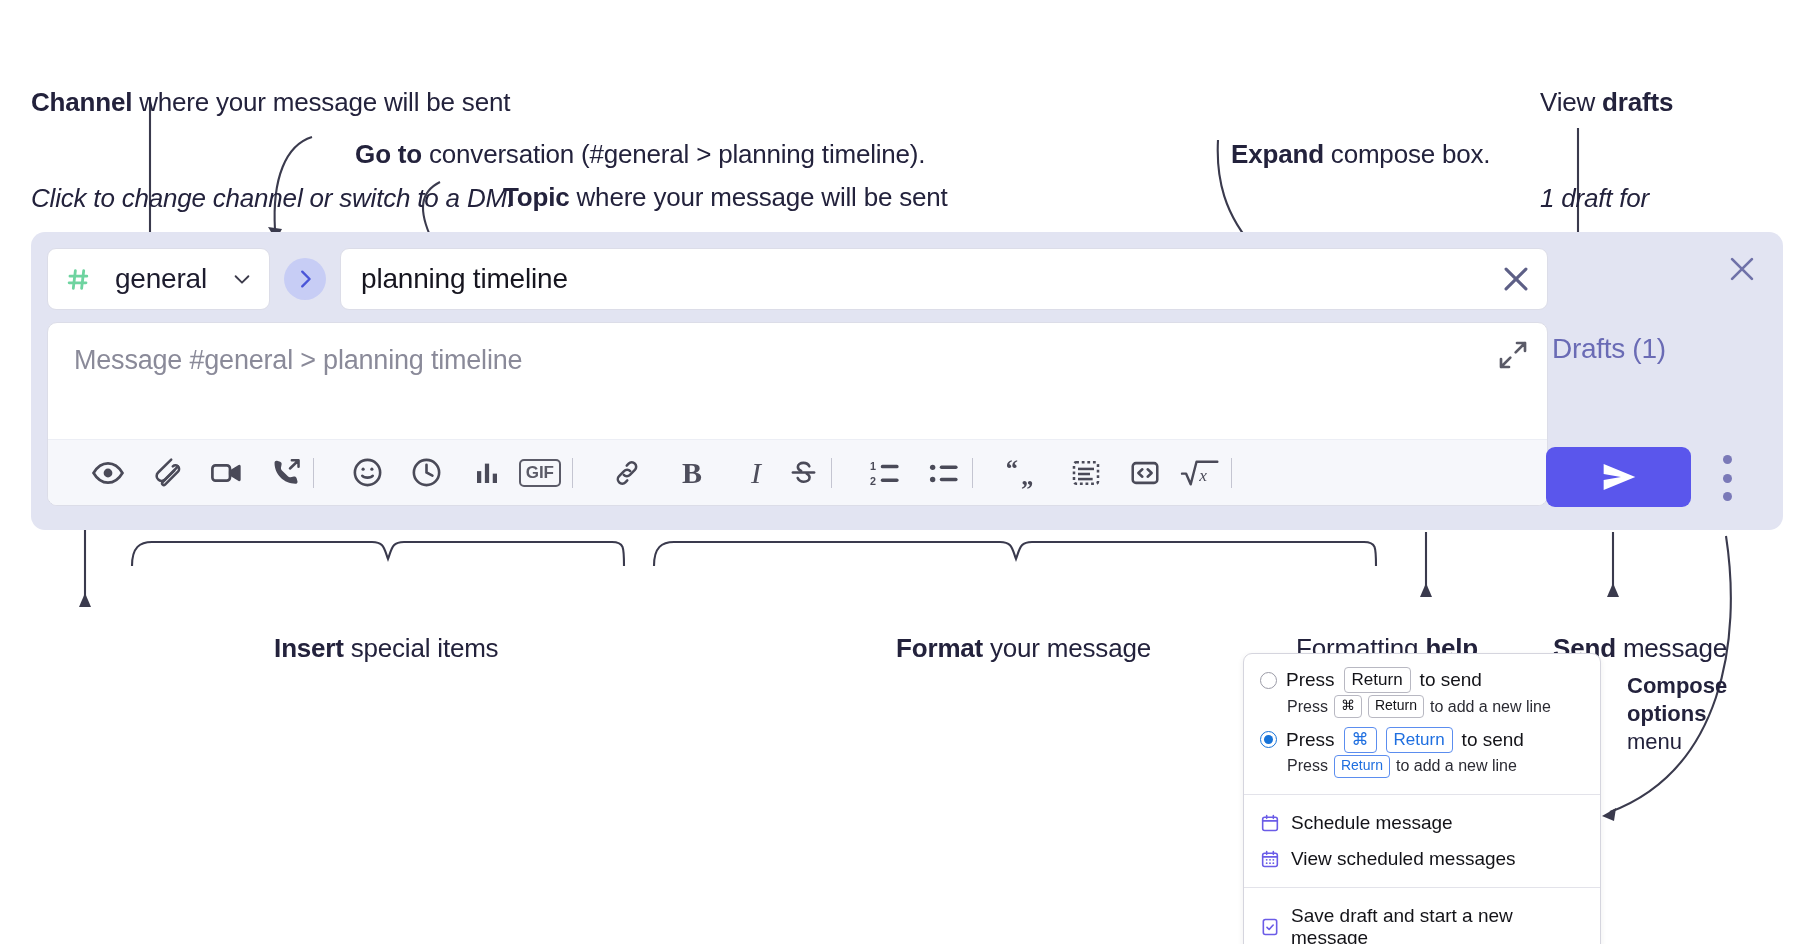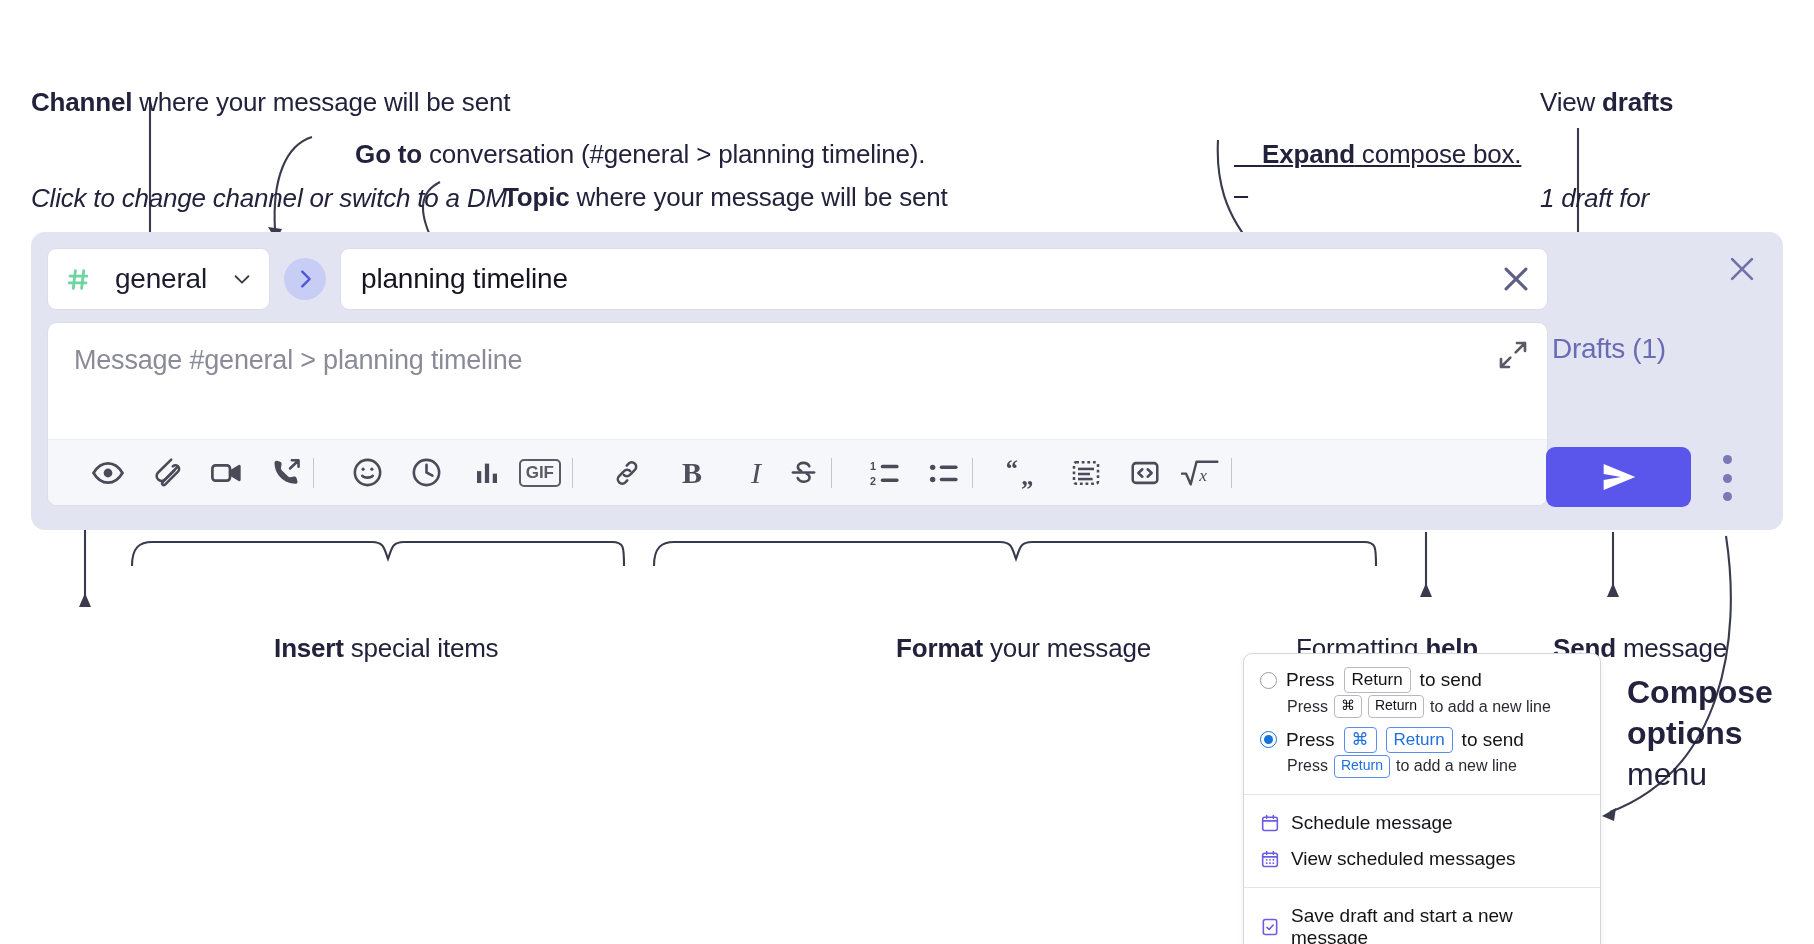--- a/index.html
+++ b/index.html
@@ -19,21 +19,21 @@
     line-height: 1.22;
     color: #23223c;
     white-space: pre;
     letter-spacing: -0.2px;
   }
   .anno b { font-weight: 700; }
   .anno i { font-style: italic; }
 
   .anno-big {
     position: absolute;
-    font-size: 32px;
+    font-size: 22px;
     font-weight: 700;
     line-height: 1.28;
     color: #23223c;
   }
 
   
   #lines { position: absolute; left: 0; top: 0; width: 1814px; height: 944px; pointer-events: none; }
 
   
   .compose-panel {
@@ -244,21 +244,21 @@
   </div>
 
   <div class="anno" style="left:327px; top:107px;">
     <b>Go to</b><span> conversation (#general &gt; planning timeline).</span>
   </div>
 
   <div class="anno" style="left:475px; top:150px;">
     <b>Topic</b><span> where your message will be sent</span>
   </div>
 
-  <div class="anno" style="left:1234px; top:107px;text-decoration:underline;">
+  <div class="anno" style="left:1203px; top:107px;">
     <b>Expand</b><span> compose box.</span>
   </div>
 
   <div class="anno" style="left:1540px; top:24px;">
     <div><span>View </span><b>drafts</b></div>
     <div><i>1 draft for</i></div>
     <div><i>this conversation</i></div>
   </div>
 
   <div class="compose-panel">

